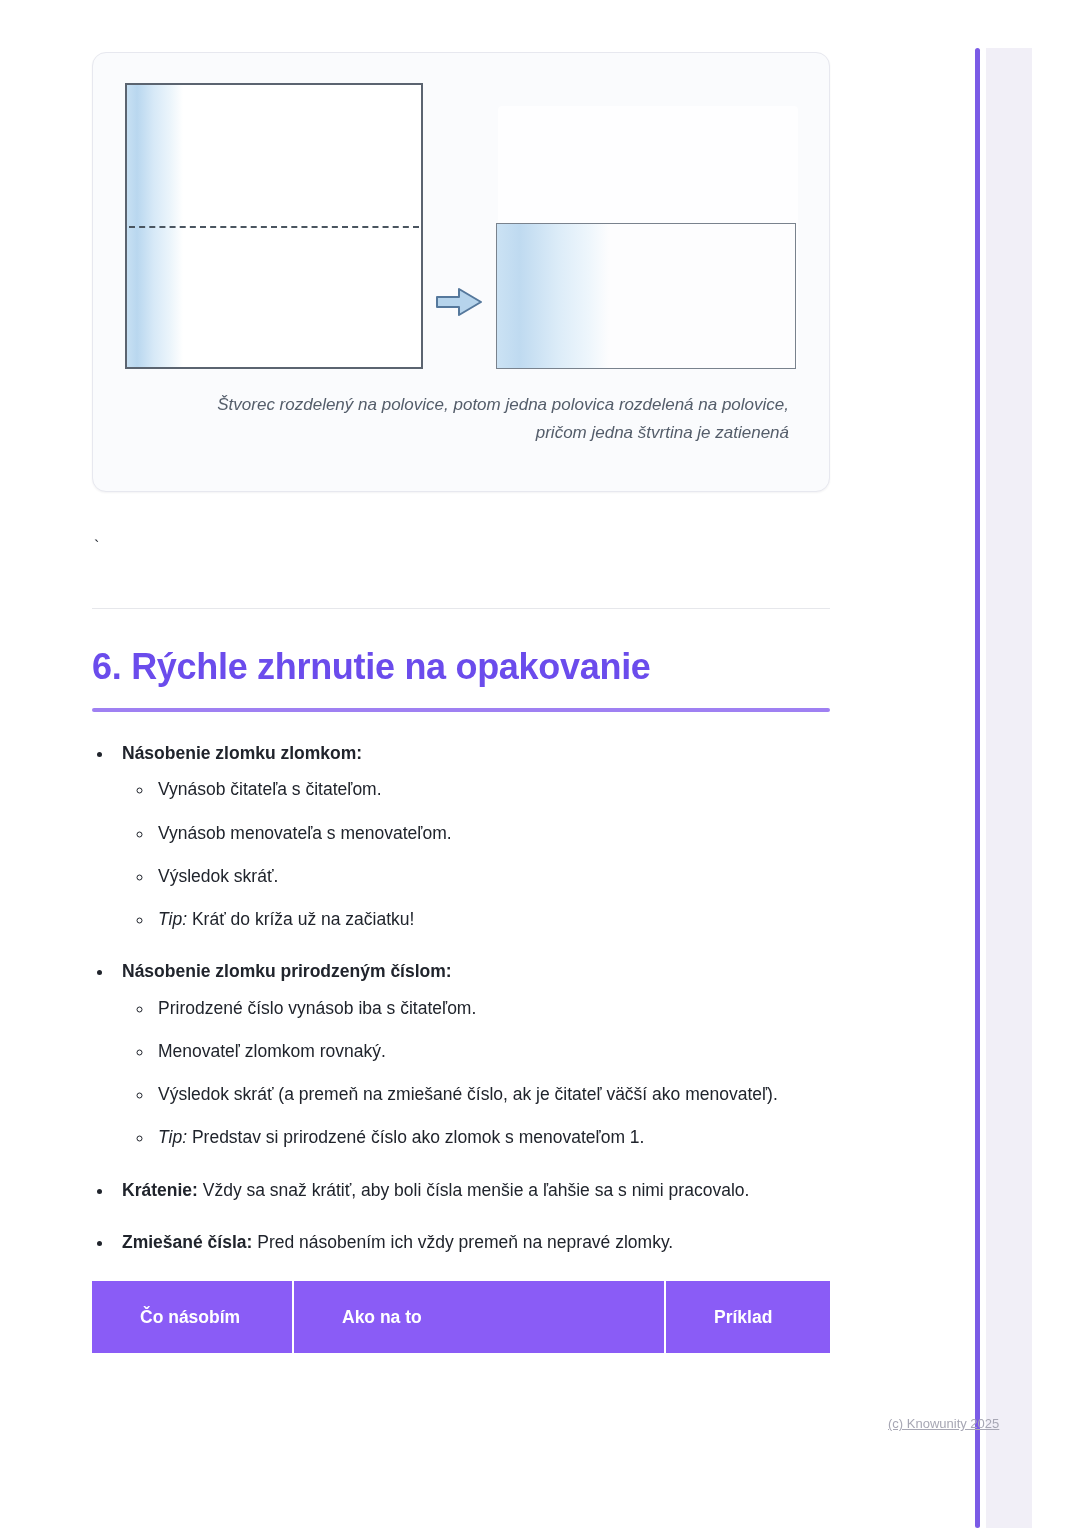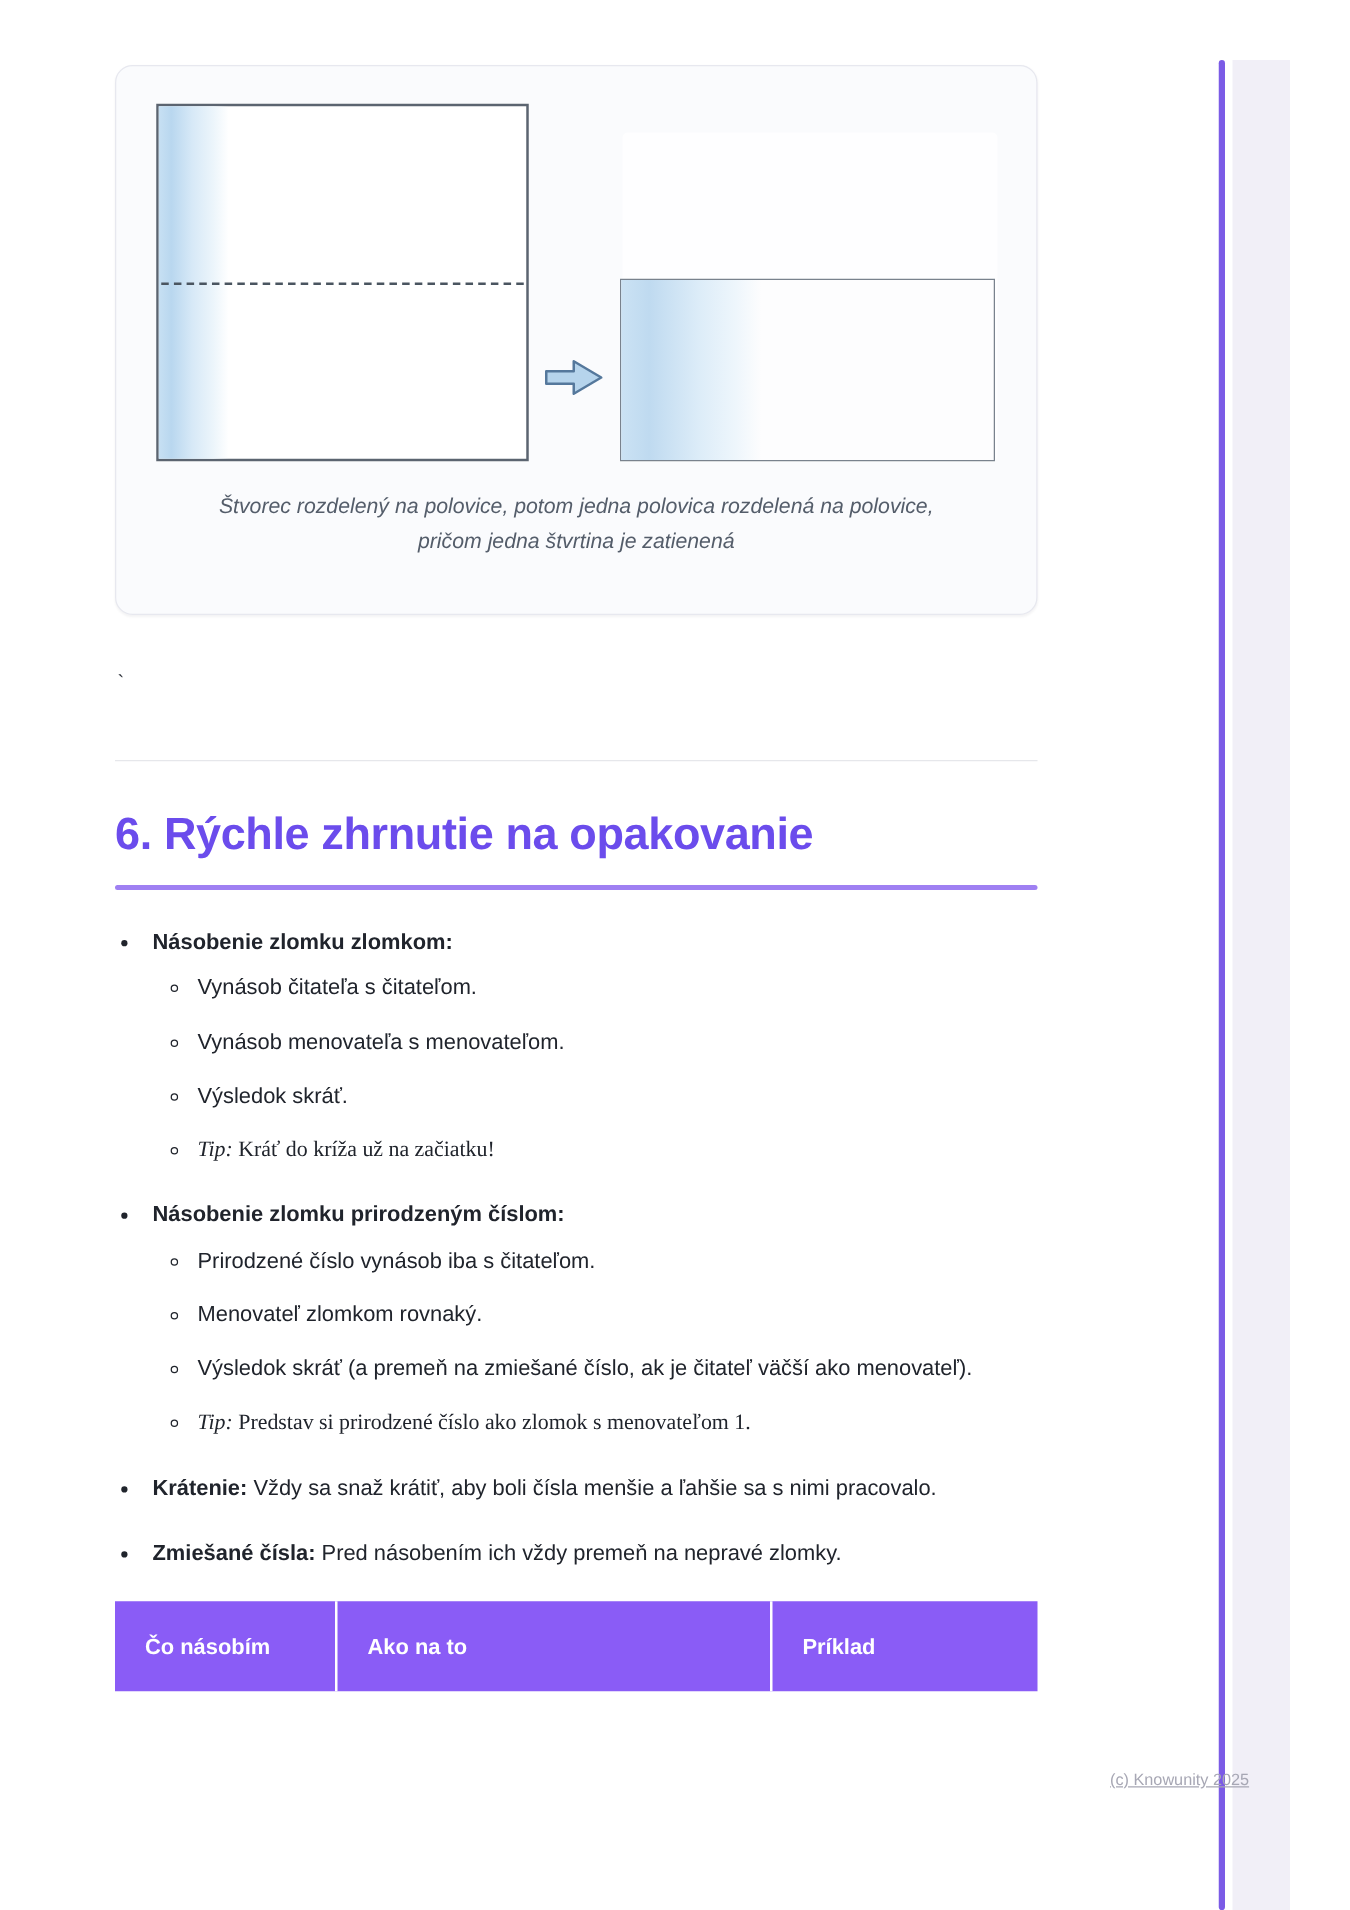--- a/index.html
+++ b/index.html
@@ -36,21 +36,21 @@
   .fig-half {
     position:absolute; left:403px; top:170px; width:300px; height:146px;
     background:#fdfdfe; border:1.5px solid #79828d;
   }
   .fig-half .shade {
     position:absolute; left:0; top:0; bottom:0; width:112px;
     background:linear-gradient(90deg,#cbe2f4 0%,#bfdaf0 20%,#dcecf8 55%,#eef6fc 82%,rgba(255,255,255,0) 100%);
   }
   .fig-caption {
     position:absolute; left:40px; right:40px; top:338px;
-    text-align:center; font-style:italic; color:#545d6a;
+    text-align:right; font-style:italic; color:#545d6a;
     font-size:17px; line-height:1.62;
   }
 
   .stray { margin-top:46px; margin-left:2px; font-size:16px; color:#2a2f38; height:22px; }
 
   .divider { margin-top:48px; border:none; border-top:1px solid #e6e7eb; height:0; }
 
   .heading {
     margin-top:36px; font-size:36px; font-weight:700; letter-spacing:-.3px;
     color:#6b4cec; line-height:1.2;
@@ -58,28 +58,28 @@
   .heading-underline { margin-top:20px; height:4px; background:#9f80f2; border-radius:2px; }
 
   .intro { margin-top:28px; font-size:17.5px; color:#1f242d; }
 
   ul.main-list { margin-top:28px; padding-left:22px; list-style:disc; }
   ul.main-list > li { font-size:17.5px; line-height:1.5; margin-bottom:26px; padding-left:8px; }
   ul.main-list > li:last-child { margin-bottom:0; }
   .b { font-weight:700; }
   ul.sub-list { margin-top:10px; padding-left:32px; list-style:circle; }
   ul.sub-list > li { font-size:17.5px; line-height:1.5; margin-bottom:17px; padding-left:4px; font-weight:400; }
-  ul.sub-list > li:last-child { margin-bottom:0;font-family:Liberation Serif, serif; }
+  ul.sub-list > li:last-child { margin-bottom:0; }
   .tip-label { font-style:italic; }
 
   .table-head {
     margin-top:26px; display:flex; height:72px;
     background:#8a5cf6; color:#ffffff; font-weight:700; font-size:17.5px;
   }
-  .table-head .cell { display:flex; align-items:center; padding:0 24px; border-right:2px solid #ffffff; }
+  .table-head .cell { display:flex; align-items:center; padding:0 24px; border-right:2px solid #ffffff;margin-left:24px; }
   .cell.c1 { width:178px; }
   .cell.c2 { width:348px; }
   .cell.c3 { flex:1; border-right:none; }
 
   
   .rail-line { position:absolute; left:975px; top:48px; bottom:0; width:5px; background:#7b5be6; border-radius:3px; z-index:2; }
   .page-edge { position:absolute; left:986px; top:48px; bottom:0; width:46px; background:#f1eff7; z-index:1; }
   .copyright { position:absolute; left:888px; top:1416px; font-size:13px; color:#a7a7b4; z-index:3; white-space:nowrap;text-decoration:underline; }
 </style>
 </head>

